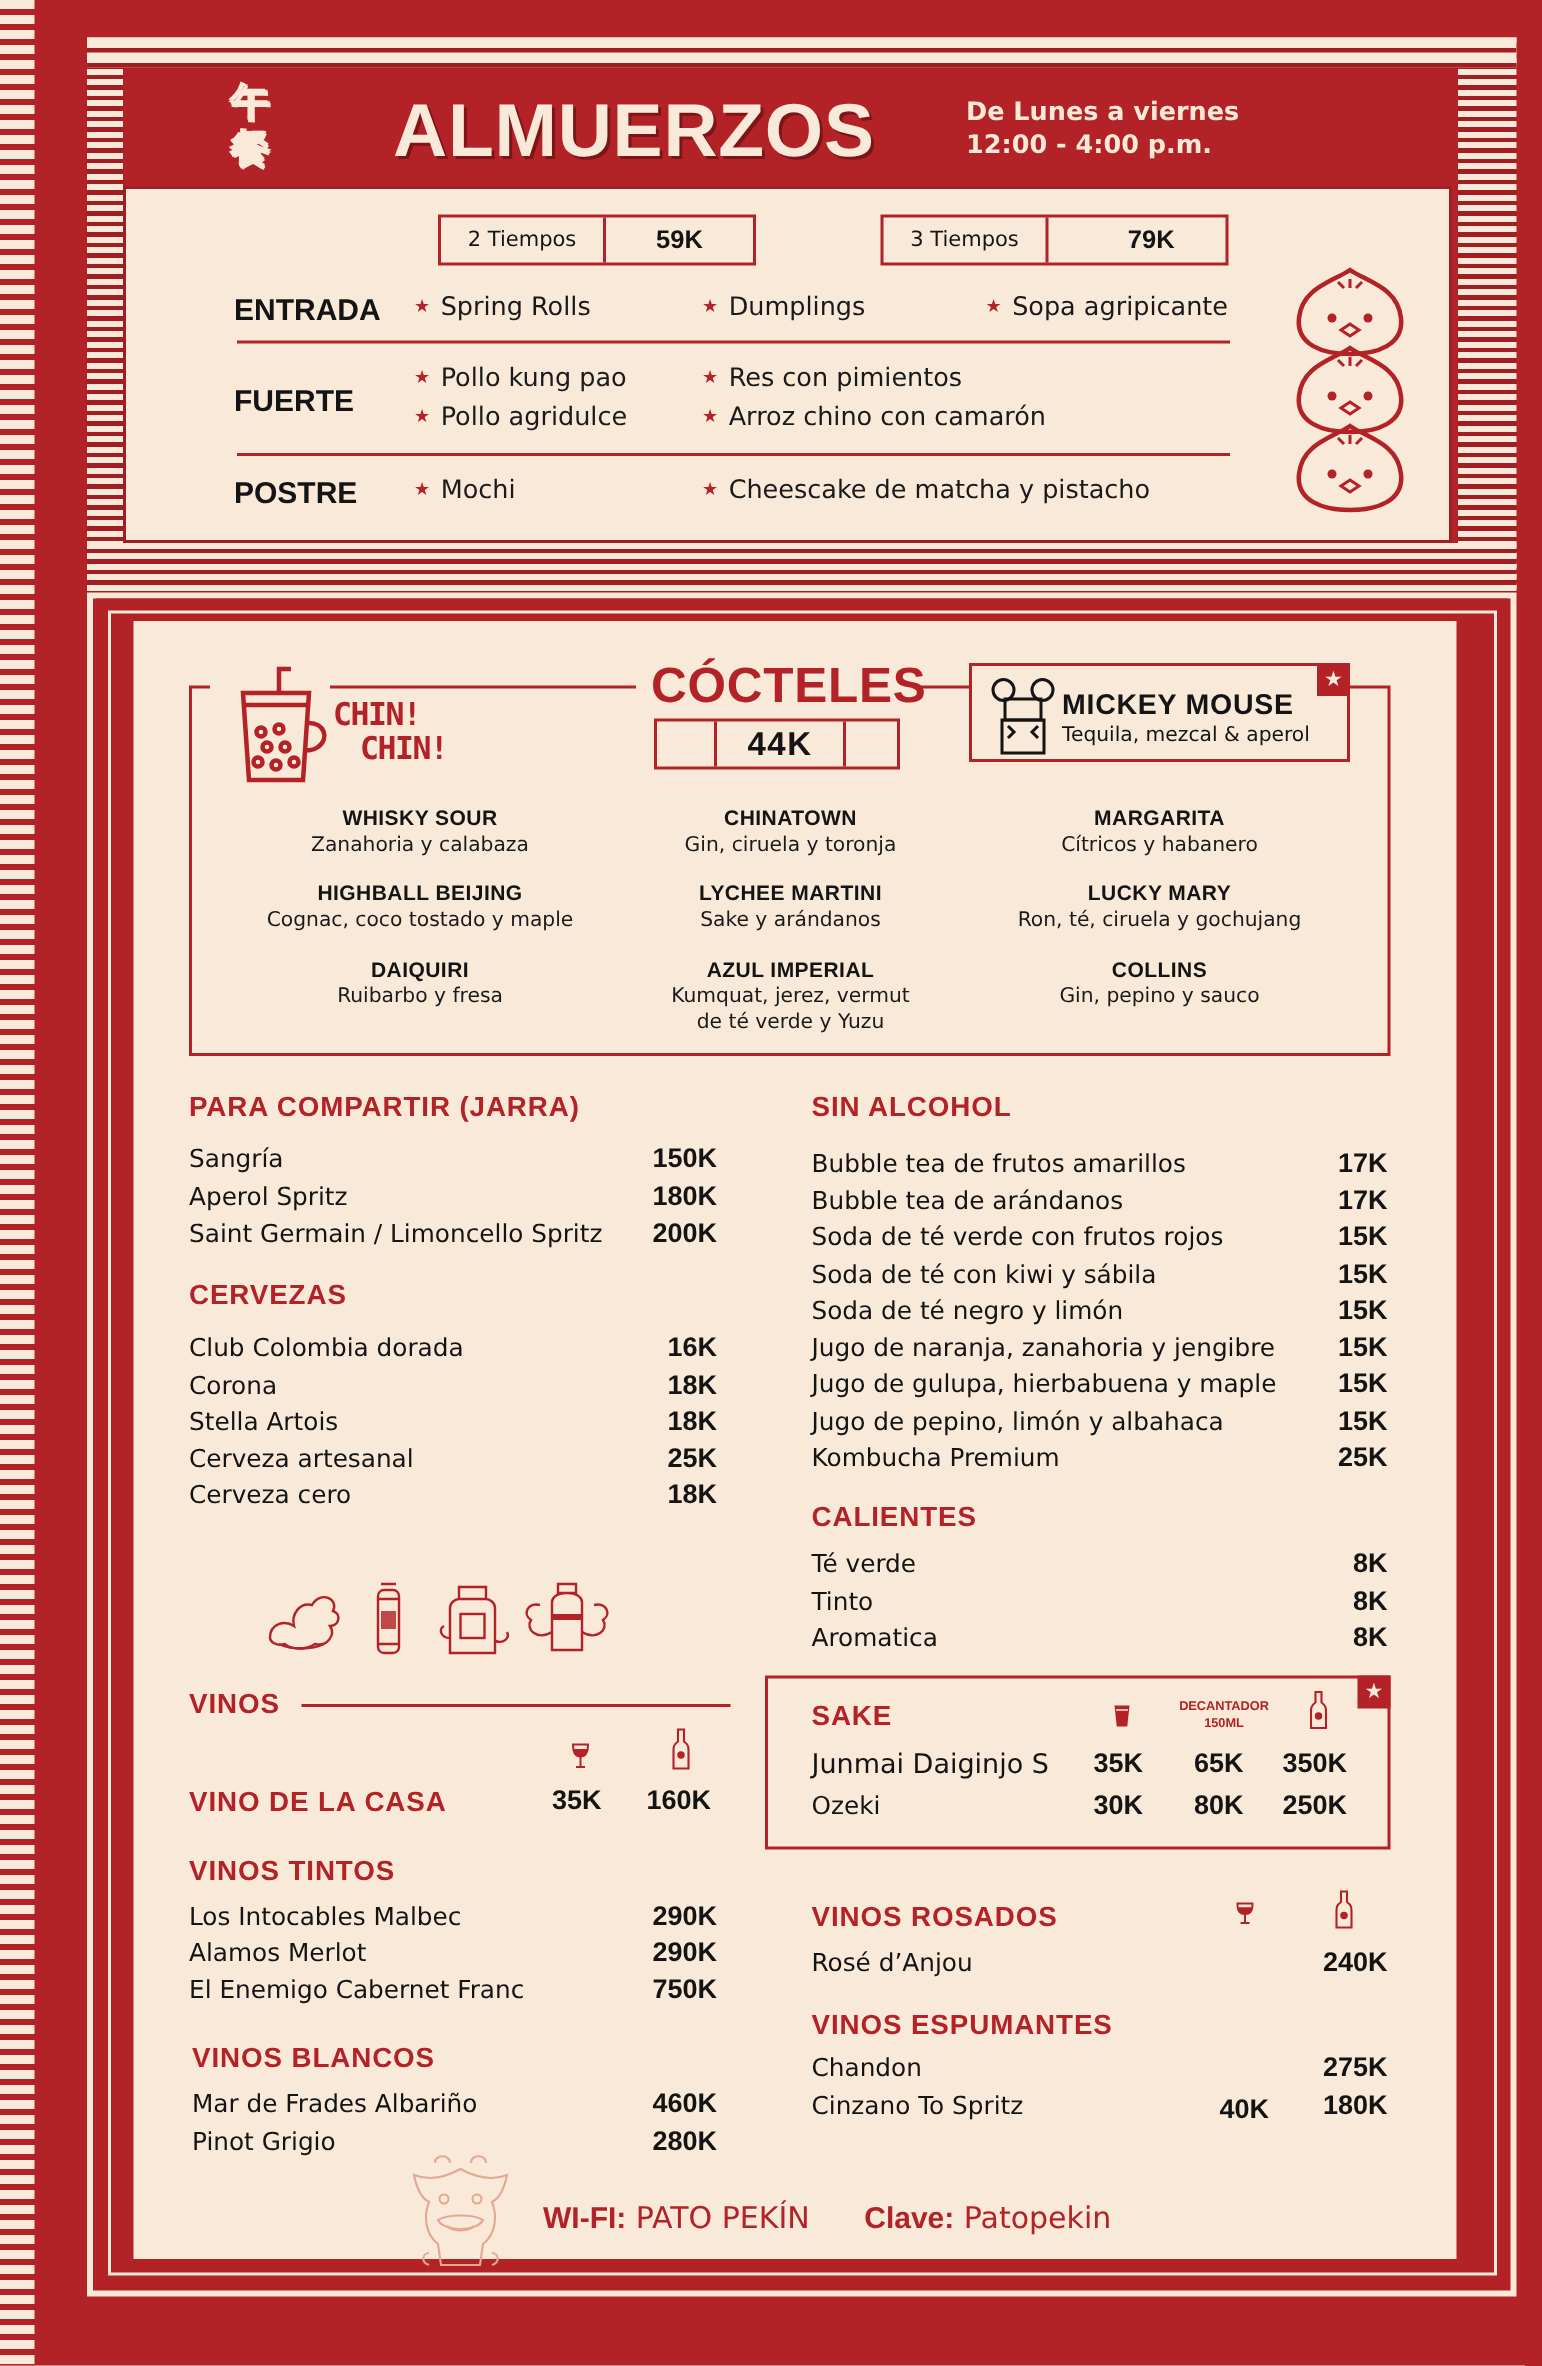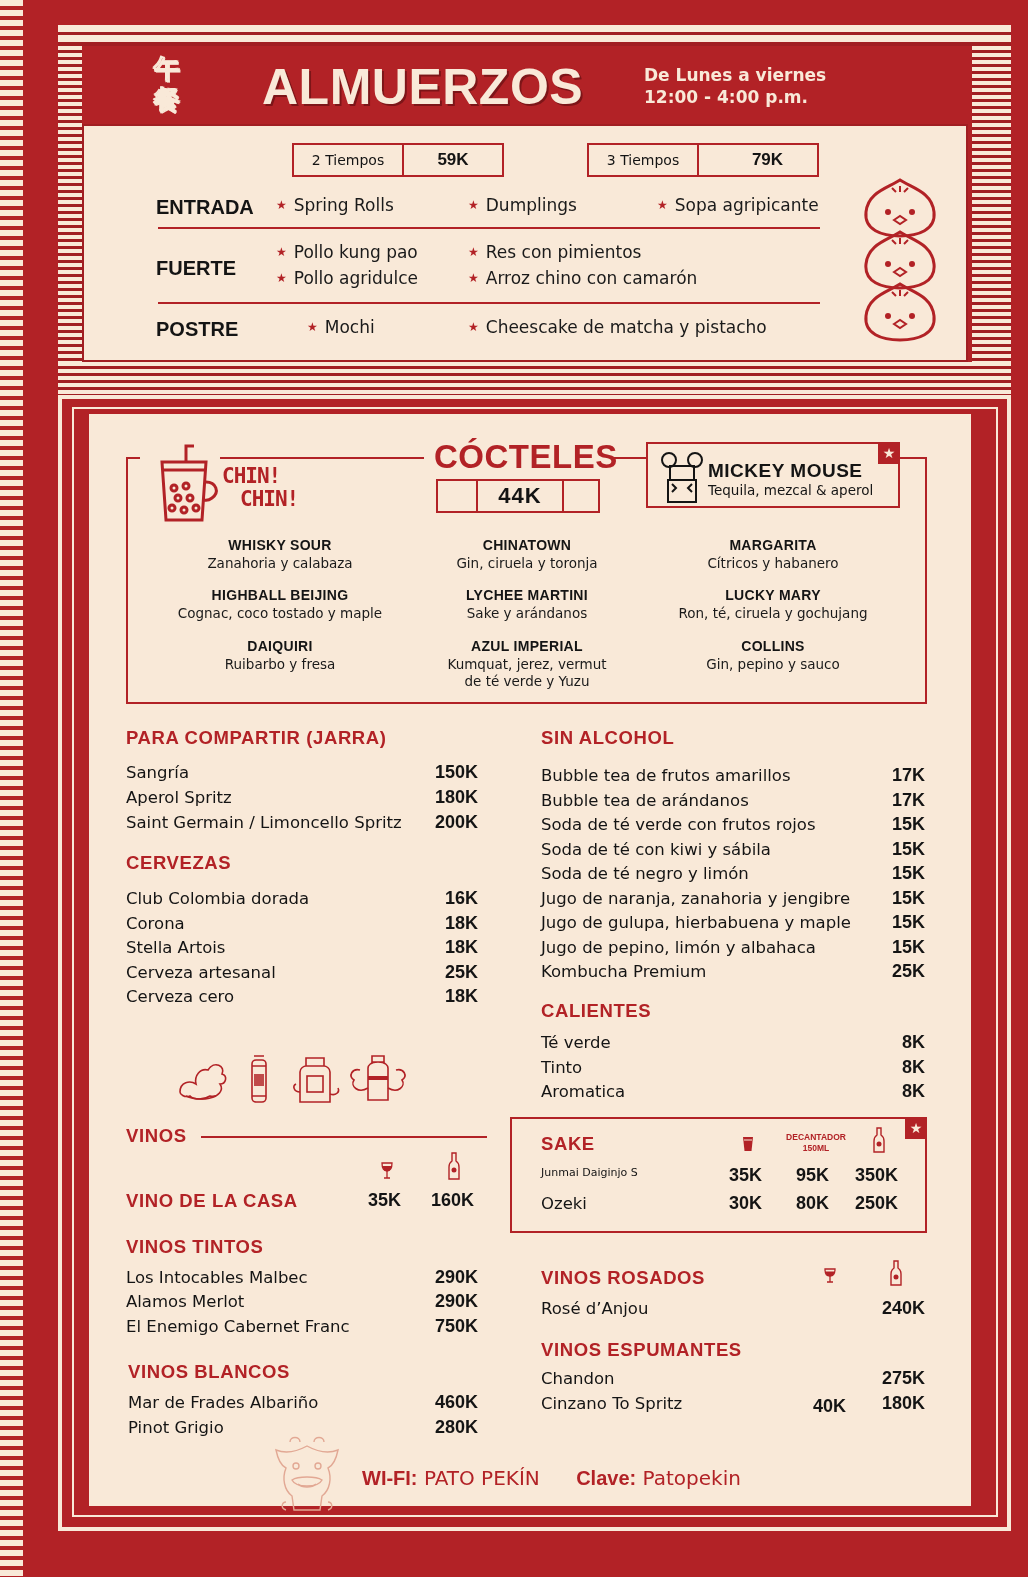--- a/index.html
+++ b/index.html
@@ -130,21 +130,21 @@
   <div class="hr" style="left:158px;top:227px;width:662px;"></div>
 
   <div class="course-label" style="left:156px;top:257px;">FUERTE</div>
   <div class="dish" style="left:276px;top:242px;"><span class="star">★</span><span>Pollo kung pao</span></div>
   <div class="dish" style="left:276px;top:268px;"><span class="star">★</span><span>Pollo agridulce</span></div>
   <div class="dish" style="left:468px;top:242px;"><span class="star">★</span><span>Res con pimientos</span></div>
   <div class="dish" style="left:468px;top:268px;"><span class="star">★</span><span>Arroz chino con camarón</span></div>
   <div class="hr" style="left:158px;top:302px;width:662px;"></div>
 
   <div class="course-label" style="left:156px;top:318px;">POSTRE</div>
-  <div class="dish" style="left:276px;top:317px;margin-left:31px;"><span class="star">★</span><span>Mochi</span></div>
+  <div class="dish" style="left:276px;top:317px;"><span class="star">★</span><span>Mochi</span></div>
   <div class="dish" style="left:468px;top:317px;"><span class="star">★</span><span>Cheescake de matcha y pistacho</span></div>
 
   <svg class="bao" width="84" height="170" viewBox="0 0 84 170">
     <g fill="none" stroke="#b22226" stroke-width="3">
       <path d="M42 4 C30 12 10 16 8 36 C6 54 24 60 42 60 C60 60 78 54 76 36 C74 16 54 12 42 4 Z"></path>
       <path d="M42 56 C30 64 10 68 8 88 C6 106 24 112 42 112 C60 112 78 106 76 88 C74 68 54 64 42 56 Z"></path>
       <path d="M42 108 C30 116 10 120 8 140 C6 158 24 164 42 164 C60 164 78 158 76 140 C74 120 54 116 42 108 Z"></path>
       <path d="M34 12 l4 4 M42 10 v6 M50 12 l-4 4" stroke-width="2"></path>
       <path d="M34 64 l4 4 M42 62 v6 M50 64 l-4 4" stroke-width="2"></path>
       <path d="M34 116 l4 4 M42 114 v6 M50 116 l-4 4" stroke-width="2"></path>
@@ -363,23 +363,23 @@
       <path d="M2 4 h8" stroke="#f9e9d8" stroke-width="1"></path>
   </svg>
   <div class="decant" style="left:781px;top:1132px;width:70px;">
     <div>DECANTADOR</div>
       <div>150ML</div>
   </div>
   <svg style="position:absolute;left:873px;top:1127px;" width="12" height="26" viewBox="0 0 12 26">
     <path d="M4 1 h4 v7 c3 2 3 4 3 6 v11 h-10 v-11 c0 -2 0 -4 3 -6 z" fill="none" stroke="#b22226" stroke-width="1.4"></path>
       <circle cx="6" cy="17" r="2.5" fill="#b22226"></circle>
   </svg>
-  <div class="item-name" style="position:absolute;left:541px;top:1166px;font-size:11px;">Junmai Daiginjo S</div>
+  <div class="item-name" style="position:absolute;left:541px;top:1166px;font-size:18px;">Junmai Daiginjo S</div>
   <div class="bold-price" style="left:729px;top:1165px;">35K</div>
-  <div class="bold-price" style="left:796px;top:1165px;">95K</div>
+  <div class="bold-price" style="left:796px;top:1165px;">65K</div>
   <div class="bold-price" style="left:855px;top:1165px;">350K</div>
   <div class="item-name" style="position:absolute;left:541px;top:1194px;font-size:16.5px;">Ozeki</div>
   <div class="bold-price" style="left:729px;top:1193px;">30K</div>
   <div class="bold-price" style="left:796px;top:1193px;">80K</div>
   <div class="bold-price" style="left:855px;top:1193px;">250K</div>
 
   <div class="sec-title" style="left:126px;top:1125px;">VINOS</div>
   <div class="vinos-rule"></div>
   <svg style="position:absolute;left:381px;top:1162px;" width="12" height="18" viewBox="0 0 12 18">
     <path d="M1 1 h10 c0 6 -2 8 -5 8 s-5 -2 -5 -8 z" fill="none" stroke="#b22226" stroke-width="1.3"></path>

